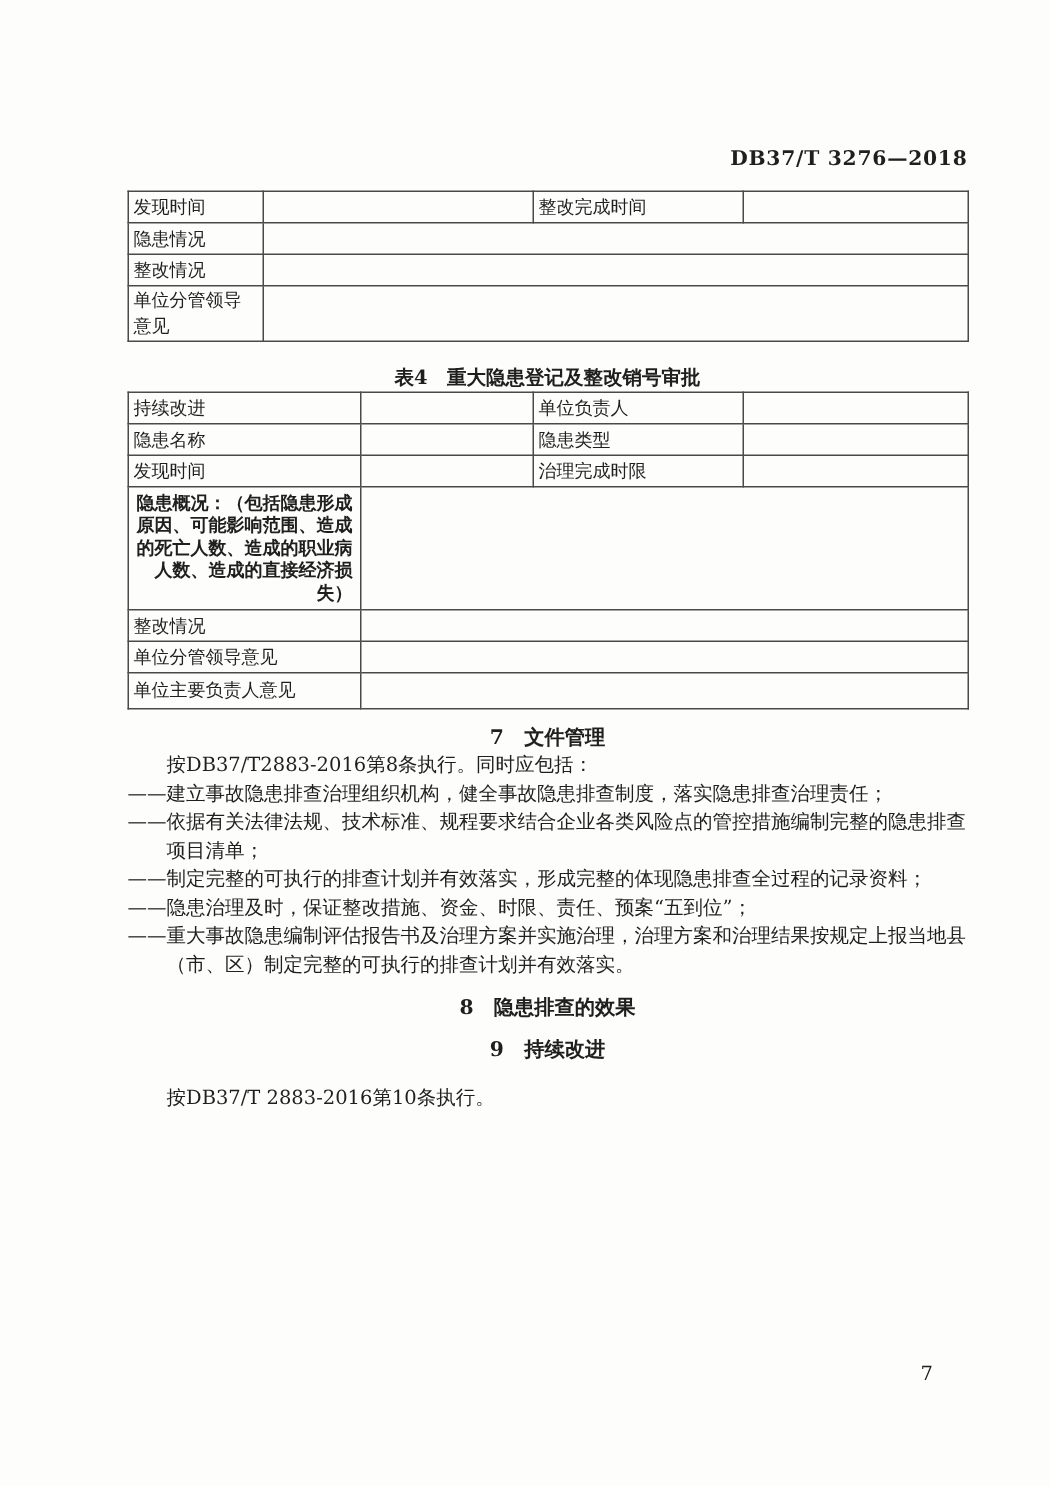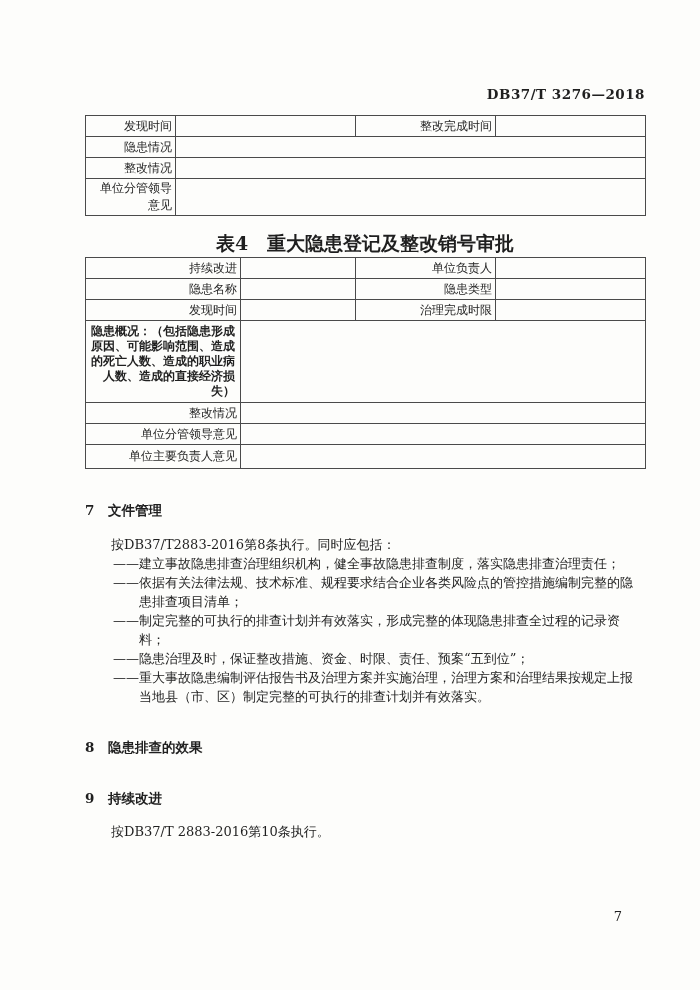--- a/index.html
+++ b/index.html
@@ -3,37 +3,37 @@
 <meta charset="utf-8">
 <style>
   * { margin:0; padding:0; box-sizing:border-box; }
   html,body { background:#ececec; }
   body { font-family:"DejaVu Serif","Liberation Serif",serif; }
   .page {
     position:relative; width:700px; height:990px; margin:0 auto;
     background:#fdfdfb; color:#1f1f1f; overflow:hidden;
     box-shadow:0 0 4px rgba(0,0,0,.15);
   }
-  .content { position:absolute; left:85px; top:4px; width:560px; }
+  .content { position:absolute; left:85px; top:16px; width:560px; }
   .doc-header {
     padding-top:82px; text-align:right; font-weight:bold;
     font-size:13.5px; letter-spacing:.5px;
   }
   table { border-collapse:collapse; width:560px; table-layout:fixed; font-size:12px; }
   td { border:1px solid #4a4a4a; padding:1px 3px; height:21px; vertical-align:middle; }
-  td.lbl { text-align:right; }
+  td.lbl { text-align:left; }
   td.ml { line-height:15px; padding:3px 5px; }
   td.ml.center { text-align:right;font-weight:bold; }
   .t1 { margin-top:13px; }
-  .tbl-title { margin-top:15px; text-align:center; font-weight:bold; font-size:19px; }
+  .tbl-title { margin-top:15px; text-align:center; font-weight:bold; font-size:13px; }
   .hazard-no { margin-top:13px; margin-bottom:4px; font-size:12.5px; padding-left:14px; }
-  .sec-h { margin-top:33px; font-weight:bold; font-size:13.5px; }
+  .sec-h { margin-top:10px; font-weight:bold; font-size:13.5px;text-align:center; }
   .body-text { font-size:13px; line-height:19px; }
-  .para-indent { margin-top:15px; text-indent:2em; }
-  .dash-item { padding-left:2em; text-indent:-2em;margin-left:28px; }
+  .para-indent { text-indent:2em; }
+  .dash-item { padding-left:2em; text-indent:-2em; }
   .sec-body { margin-top:14px; text-indent:2em; }
   .page-num { position:absolute; right:78px; bottom:66px; font-size:13px; }
   tr.tall td { height:24px; }
 </style>
 </head>
 <body>
 
 <div class="page">
   <div class="content">
 

